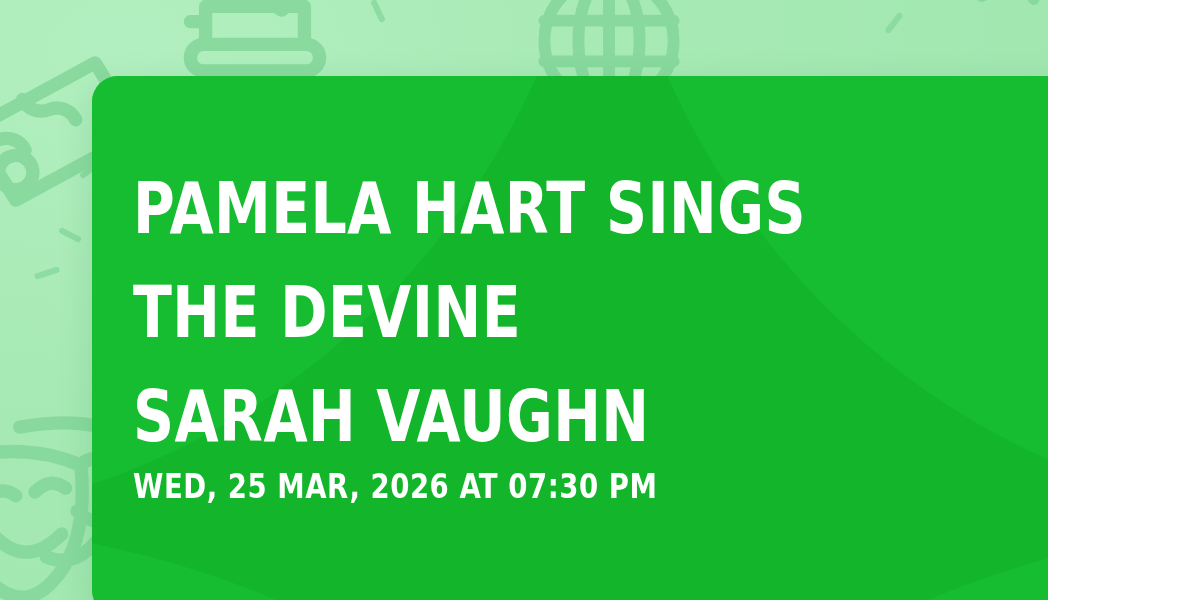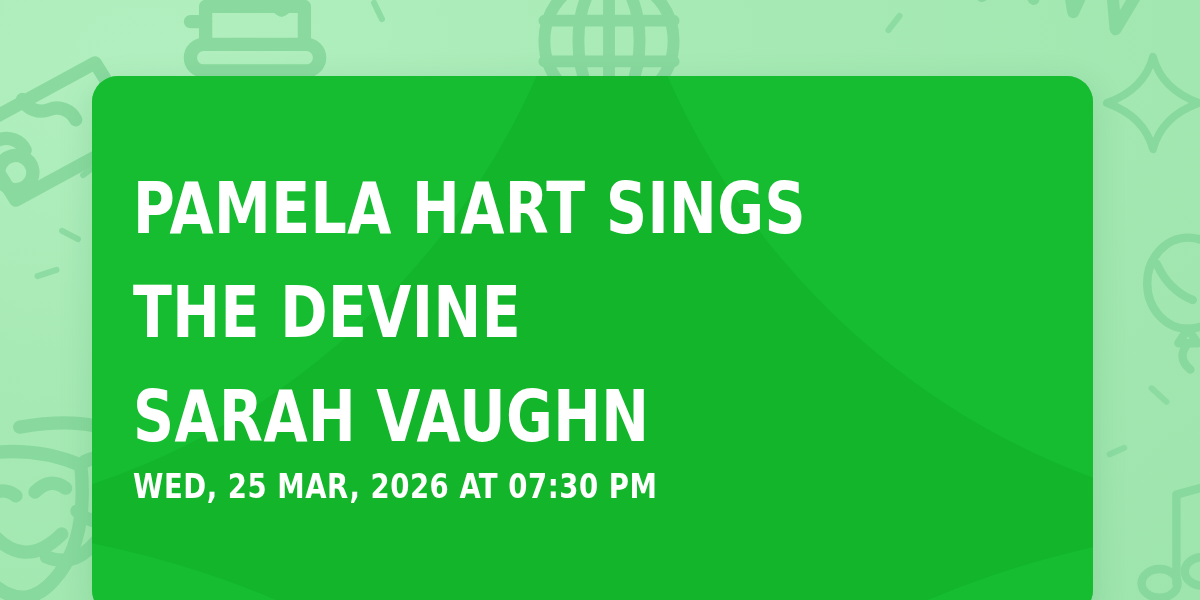--- a/index.html
+++ b/index.html
@@ -6,21 +6,21 @@
 
   html, body {
     width:1200px; height:600px;
     overflow:hidden;
     font-family:"Liberation Sans", sans-serif;
   }
 
   
   #page {
     position:relative;
-    width:1200px; height:600px;
+    width:1048px; height:600px;
     background:
       radial-gradient(120% 140% at 12% 8%,  #b2efc0 0%, #a6e9b4 45%, #9ee4ad 100%),
       #a6e9b4;
     overflow:hidden;
   }
 
   
   #bg-icons {
     position:absolute; inset:0;
     pointer-events:none;

